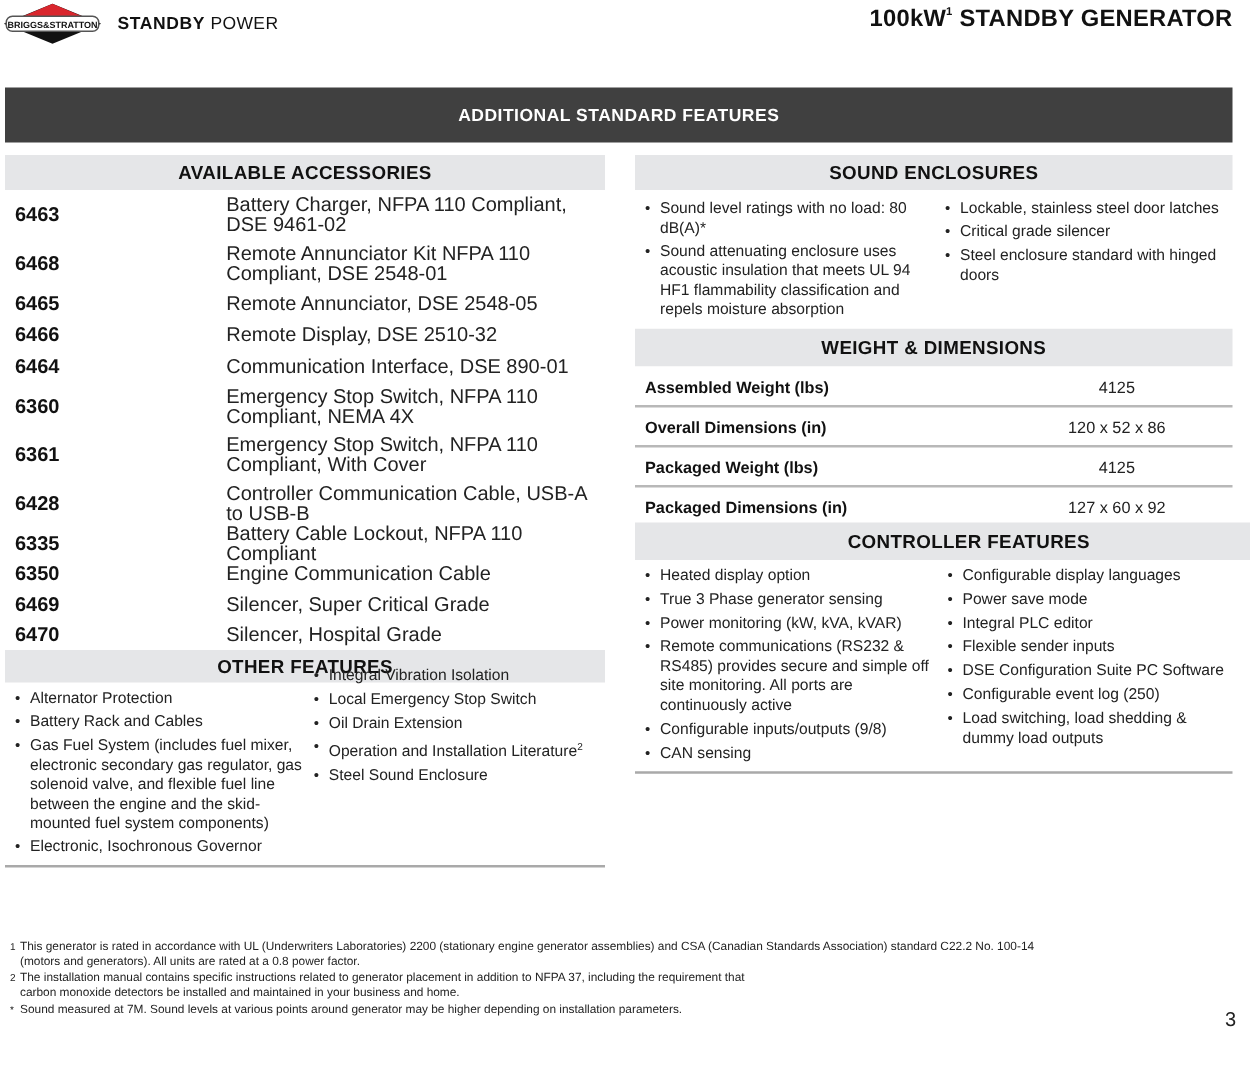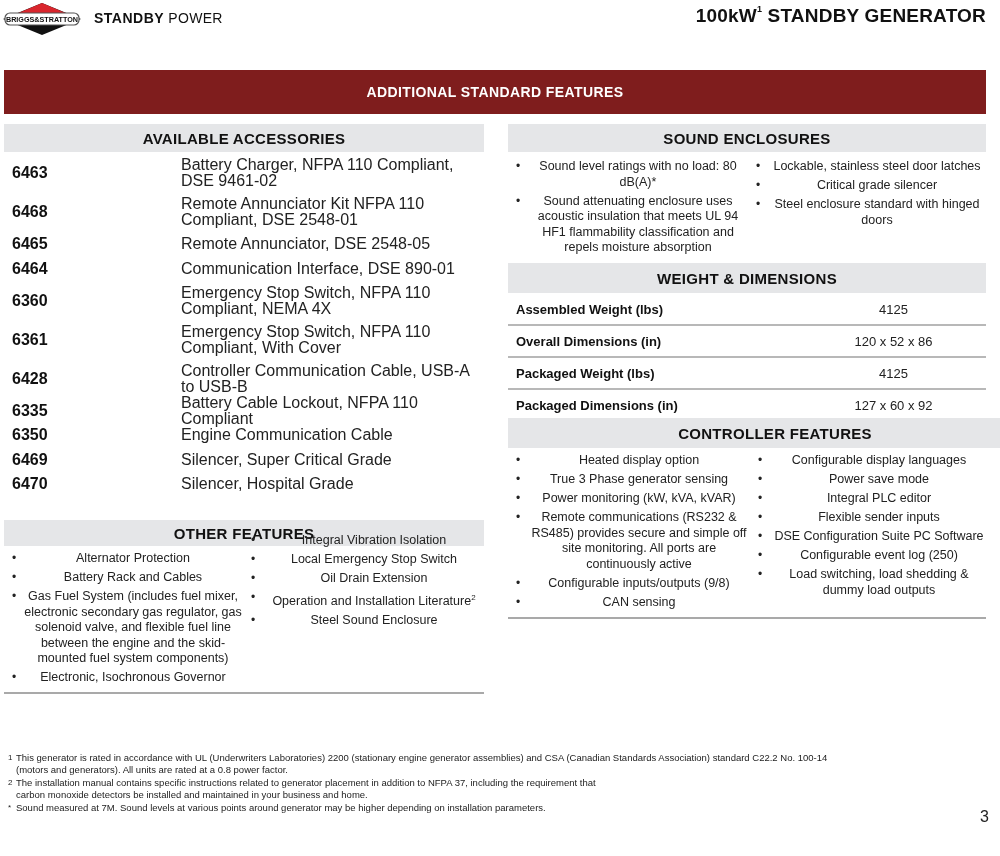--- a/index.html
+++ b/index.html
@@ -3,27 +3,27 @@
 <meta charset="utf-8">
 <style>
   html,body{margin:0;padding:0;background:#fff;}
   body{width:1000px;height:856px;position:relative;overflow:hidden;font-family:"Liberation Sans",sans-serif;color:#222;}
   .abs{position:absolute;}
   .logo{left:2px;top:2px;width:80px;height:34px;}
   .brand-sub{left:94px;top:10px;font-size:14px;letter-spacing:0.3px;color:#111;}
   .brand-sub b{font-weight:900;letter-spacing:0.5px;}
   .doc-title{right:14px;top:5px;font-size:19px;font-weight:900;color:#111;letter-spacing:0.2px;}
   .doc-title sup{font-size:9px;vertical-align:top;position:relative;top:-1px;}
-  .banner{left:4px;top:70px;width:982px;height:44px;background:#7f1d1d;color:#fff;font-weight:900;font-size:14px;display:flex;align-items:center;justify-content:center;letter-spacing:0.4px;}
+  .banner{left:4px;top:70px;width:982px;height:44px;background:#404040;color:#fff;font-weight:900;font-size:14px;display:flex;align-items:center;justify-content:center;letter-spacing:0.4px;}
   .sec-head{background:#e5e6e8;font-weight:900;font-size:15px;color:#111;display:flex;align-items:center;justify-content:center;letter-spacing:0.3px;}
   .acc-table{left:4px;width:480px;}
   .acc-row{display:flex;align-items:center;font-size:16px;color:#222;}
   .acc-code{width:169px;padding-left:8px;font-weight:900;color:#111;}
   .acc-desc{flex:1;line-height:16px;}
-  ul.feat{margin:0;padding:0;list-style:none;text-align:center;}
+  ul.feat{margin:0;padding:0;list-style:none;}
   ul.feat li{position:relative;padding-left:18px;font-size:12.5px;line-height:15.5px;margin-bottom:3.5px;color:#222;}
   ul.feat li::before{content:"\2022";position:absolute;left:6px;top:0;font-size:12px;}
   ul.feat li sup{font-size:8px;}
   .wd-row{display:flex;align-items:center;height:30px;border-bottom:2px solid #b8b8b8;font-size:13px;}
   .wd-row:last-child{border-bottom:none;}
   .wd-label{width:255px;padding-left:8px;font-weight:900;color:#111;}
   .wd-val{flex:1;text-align:center;padding-left:30px;color:#222;}
   .bottom-rule{height:2px;background:#a9a9a9;}
   .footnotes{left:8px;top:752px;width:880px;font-size:9.5px;line-height:11.5px;color:#222;}
   .fn{display:flex;margin-bottom:2px;}
@@ -50,20 +50,24 @@
       <div class="acc-code">6463</div>
       <div class="acc-desc" style="padding-right: 14px;">Battery Charger, NFPA 110 Compliant, DSE 9461-02</div>
     </div>
     <div class="acc-row" style="height: 40px;">
       <div class="acc-code">6468</div>
       <div class="acc-desc" style="padding-right: 14px;">Remote Annunciator Kit NFPA 110 Compliant, DSE 2548-01</div>
     </div>
     <div class="acc-row" style="height: 24px;">
       <div class="acc-code">6465</div>
       <div class="acc-desc">Remote Annunciator, DSE 2548-05</div>
+    </div>
+    <div class="acc-row" style="height: 25px;">
+      <div class="acc-code">6466</div>
+      <div class="acc-desc">Remote Display, DSE 2510-32</div>
     </div>
     <div class="acc-row" style="height: 25px;">
       <div class="acc-code">6464</div>
       <div class="acc-desc">Communication Interface, DSE 890-01</div>
     </div>
     <div class="acc-row" style="height: 39px;">
       <div class="acc-code">6360</div>
       <div class="acc-desc" style="padding-right: 14px;">Emergency Stop Switch, NFPA 110 Compliant, NEMA 4X</div>
     </div>
     <div class="acc-row" style="height: 39px;">

